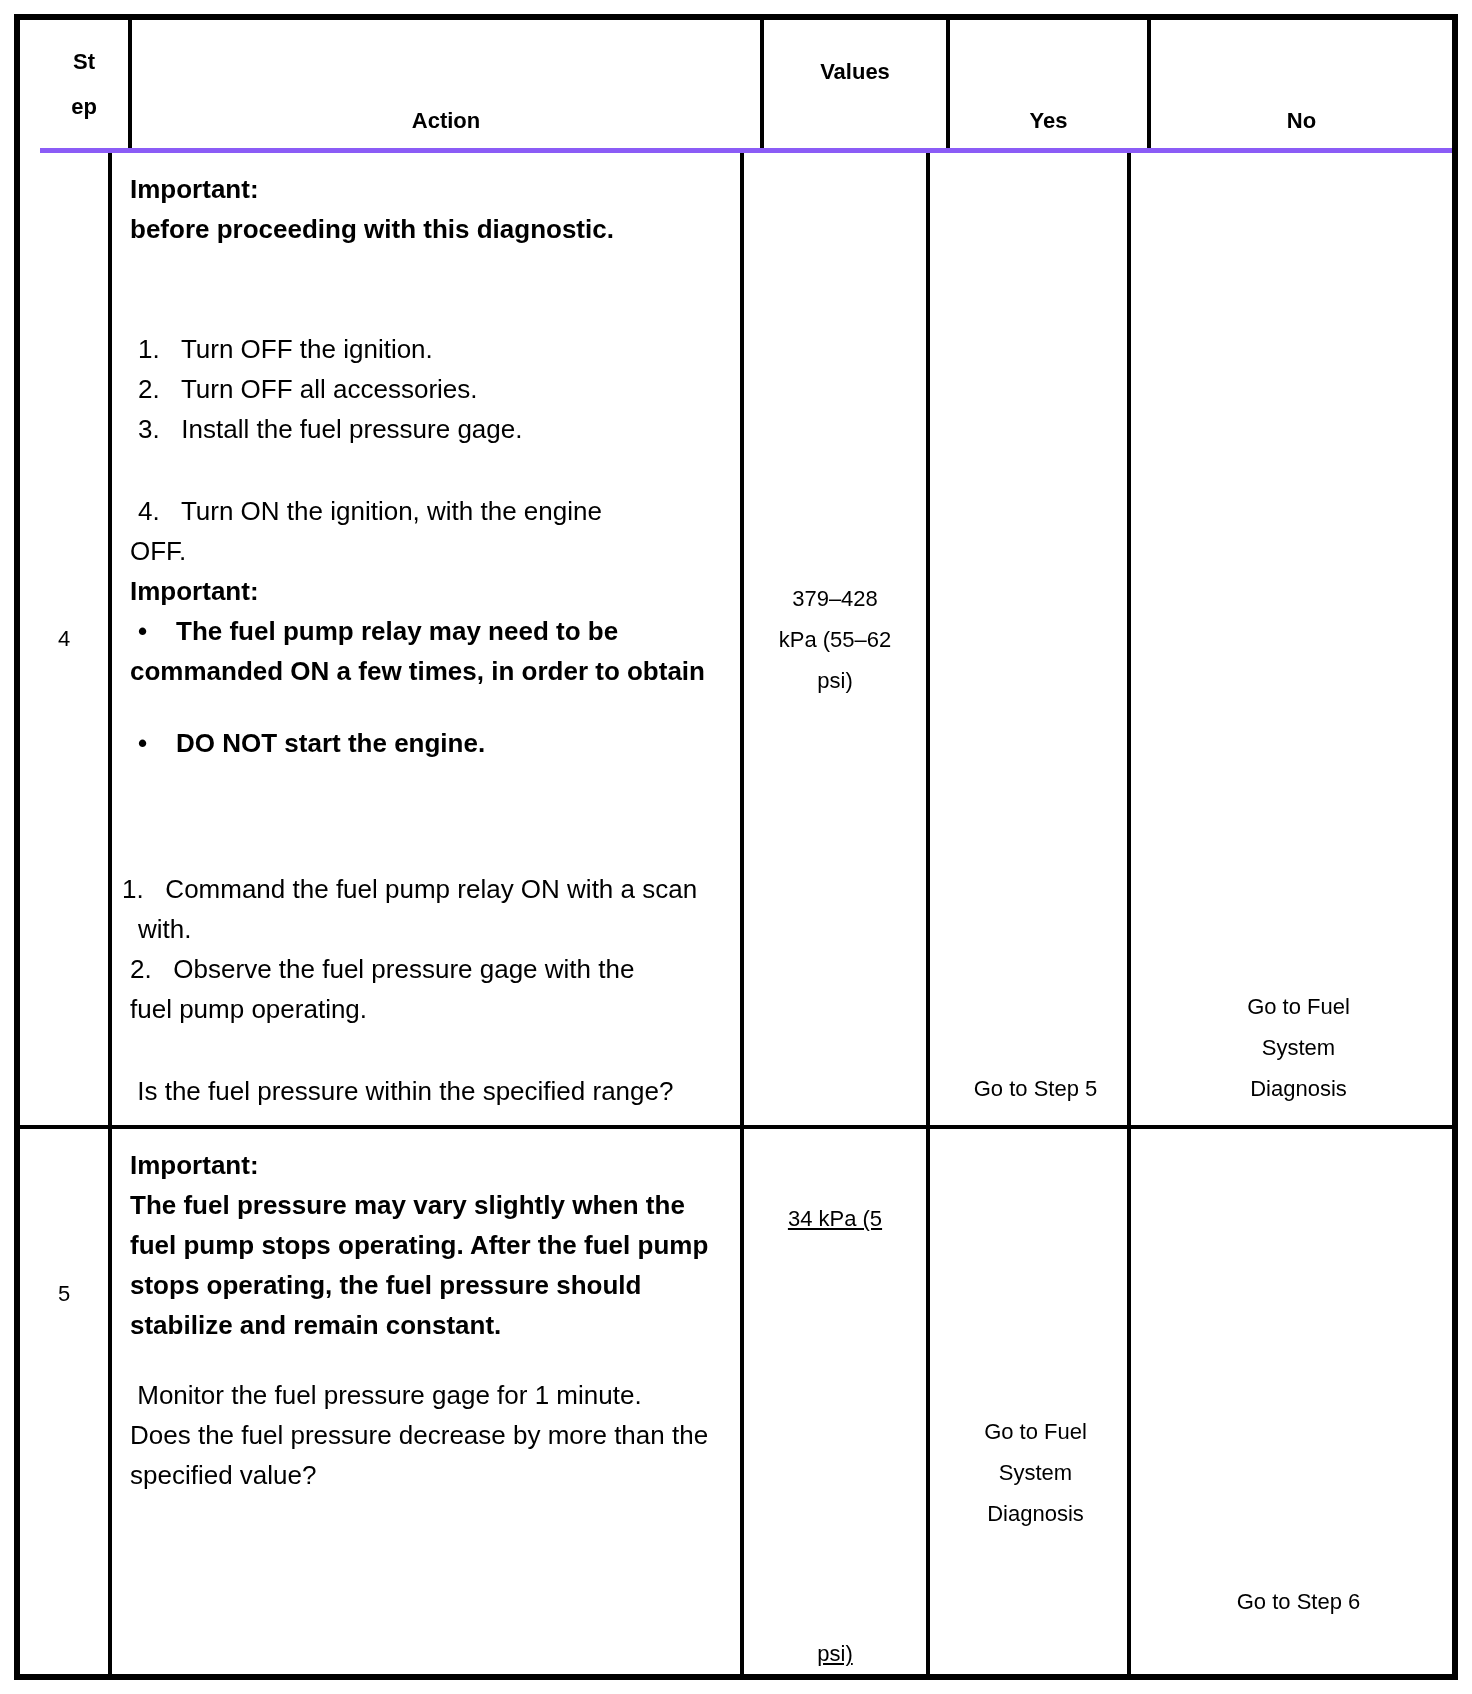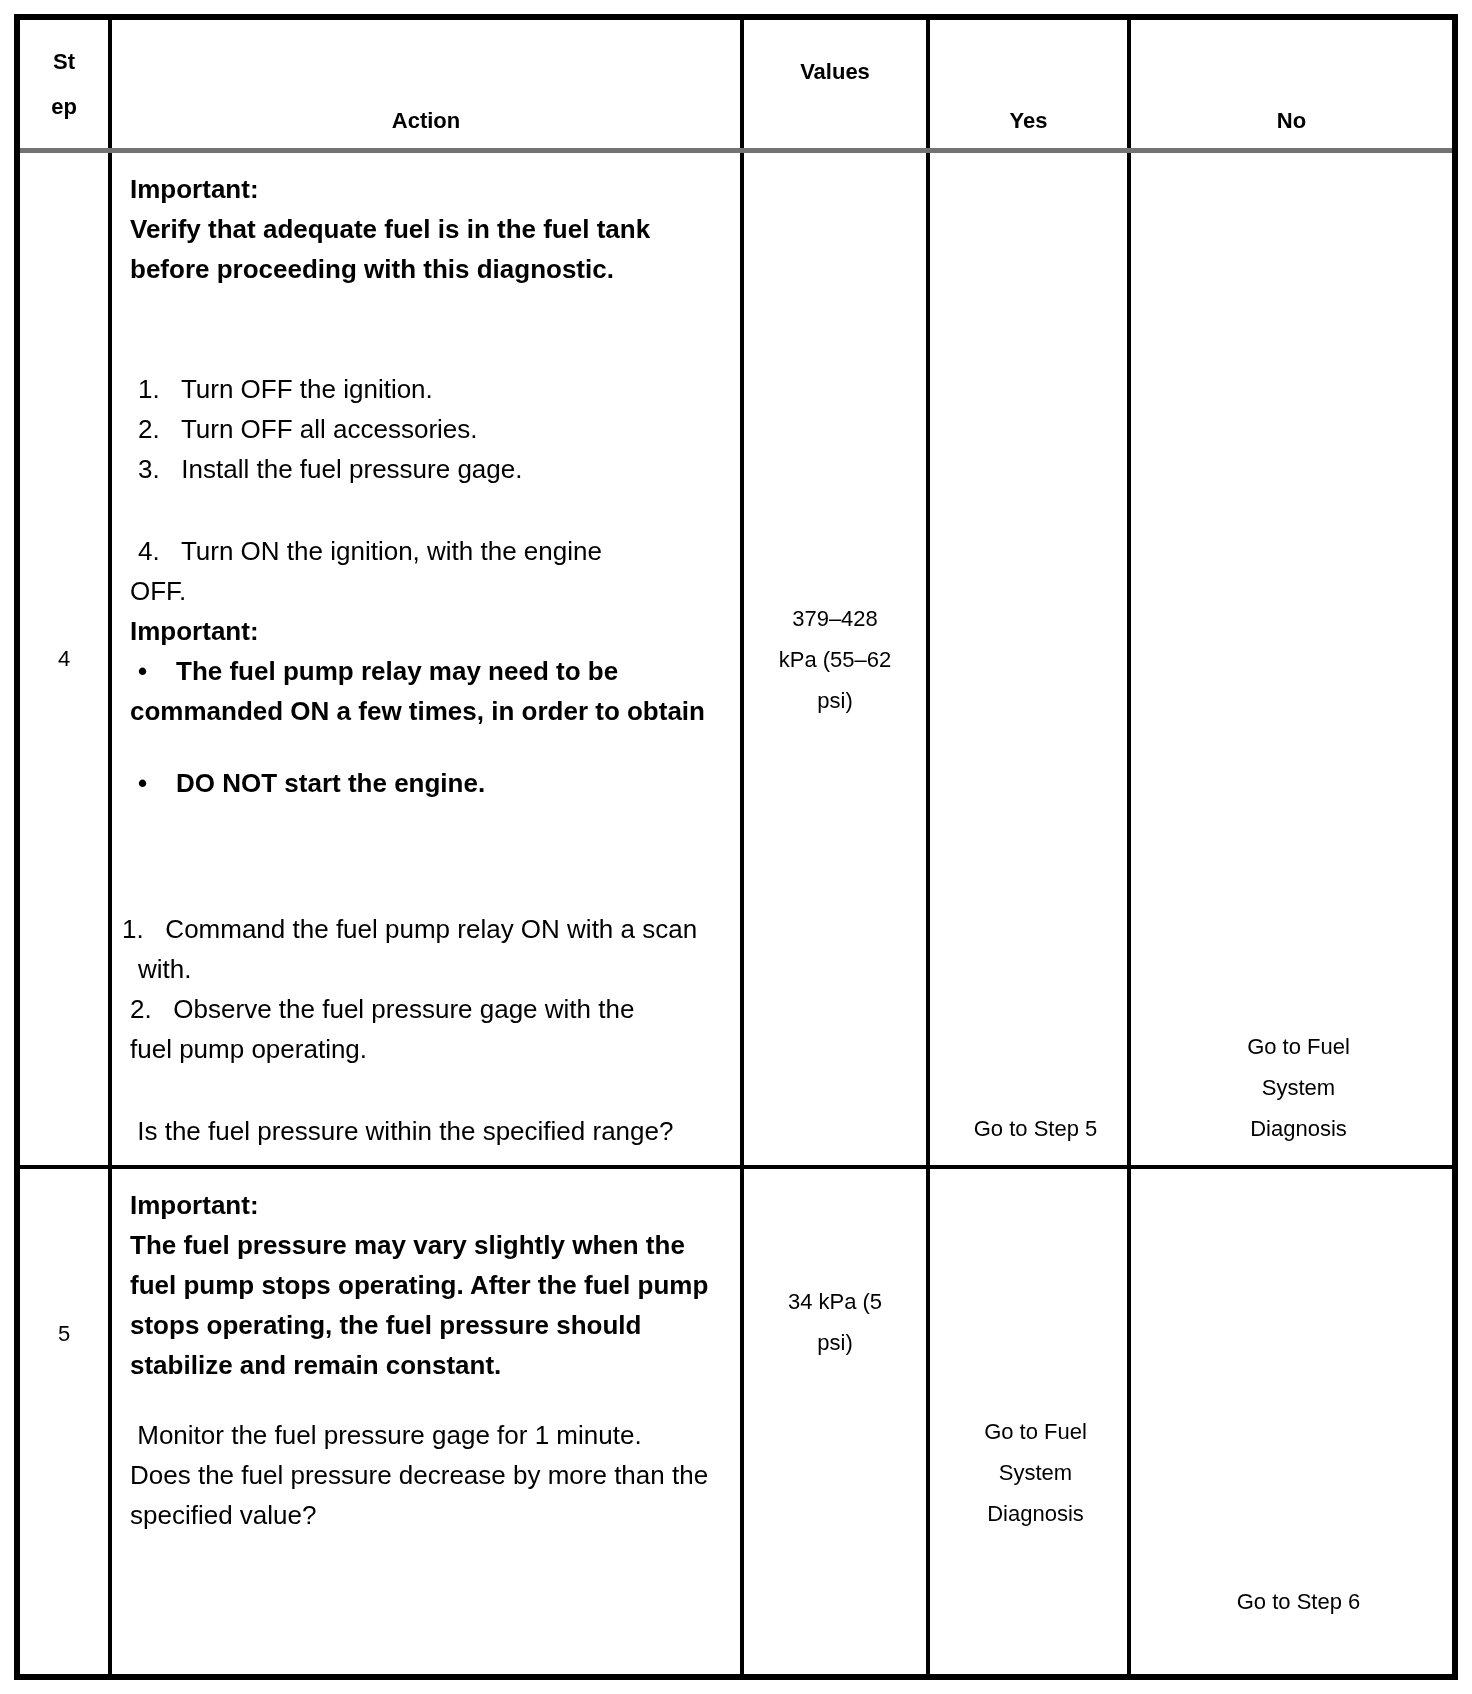--- a/index.html
+++ b/index.html
@@ -3,21 +3,21 @@
 <meta charset="utf-8">
 <style>
   html,body{margin:0;padding:0;background:#fff;color:#000;
     font-family:"Liberation Sans","DejaVu Sans",sans-serif;}
   .page{width:1472px;height:1694px;box-sizing:border-box;padding:14px;background:#fff;}
   .tbl{width:100%;height:100%;box-sizing:border-box;border:6px solid #000;
     display:flex;flex-direction:column;}
   .trow{display:grid;grid-template-columns:92px 632px 186px 201px 1fr;
     border-bottom:4px solid #000;}
   .trow:last-child{border-bottom:none;}
-  .trow.hdr{border-bottom:5px solid #737373;min-height:128px;}
+  .trow.hdr{border-bottom:5px solid #8b5cf6;min-height:128px;margin-left:20px;}
   .trow.r5{min-height:486px;flex:1;}
   .cell{border-right:4px solid #000;display:flex;flex-direction:column;
     box-sizing:border-box;min-width:0;}
   .cell.last{border-right:none;}
   
   .hcell{align-items:center;justify-content:flex-end;padding-bottom:14px;
     font-weight:bold;font-size:22px;}
   .hcell.vmid{justify-content:center;padding-bottom:24px;}
   .hcell.smid{justify-content:center;padding-bottom:0;}
   .hstep{line-height:45px;text-align:center;}
@@ -25,21 +25,21 @@
   .stepcell{align-items:center;justify-content:center;font-size:22px;}
   .stepcell.top{justify-content:flex-start;padding-top:152px;}
   
   .acell{padding:16px 14px 14px 10px;}
   .ln{font-size:26px;line-height:40px;white-space:pre-wrap;}
   .b{font-weight:bold;}
   .m0{margin-left:0;}.m8{margin-left:8px;}.m16{margin-left:16px;}
   .sp{flex:0 0 auto;}
   
   .vcell{align-items:center;justify-content:center;text-align:center;padding:0 6px;}
-  .vcell.vtop{justify-content:flex-start;padding-top:112px;}
+  .vcell.vtop{justify-content:space-between;padding-top:69px;text-decoration:underline;}
   .ecell{align-items:center;justify-content:flex-end;text-align:center;padding:0 6px 16px 20px;}
   .ecell.pb140{padding-bottom:140px;}
   .ecell.pb52{padding-bottom:52px;}
   .vln{font-size:22px;line-height:41px;white-space:pre-wrap;}
 </style>
 </head>
 <body>
 
 <div class="page">
   <div class="tbl">
@@ -62,21 +62,20 @@
         <div>No</div>
       </div>
     </div>
 
     <div class="trow">
       <div class="cell stepcell">
         <div>4</div>
       </div>
       <div class="cell acell">
         <div class="ln b m8">Important:</div>
-        <div class="ln b m8">Verify that adequate fuel is in the fuel tank</div>
         <div class="ln b m8">before proceeding with this diagnostic.</div>
         <div class="sp" style="height:80px"></div>
         <div class="ln m16">1.   Turn OFF the ignition.</div>
         <div class="ln m16">2.   Turn OFF all accessories.</div>
         <div class="ln m16">3.   Install the fuel pressure gage.</div>
         <div class="sp" style="height:42px"></div>
         <div class="ln m16">4.   Turn ON the ignition, with the engine</div>
         <div class="ln m8">OFF.</div>
         <div class="ln b m8">Important:</div>
         <div class="ln b m16">•    The fuel pump relay may need to be</div>

